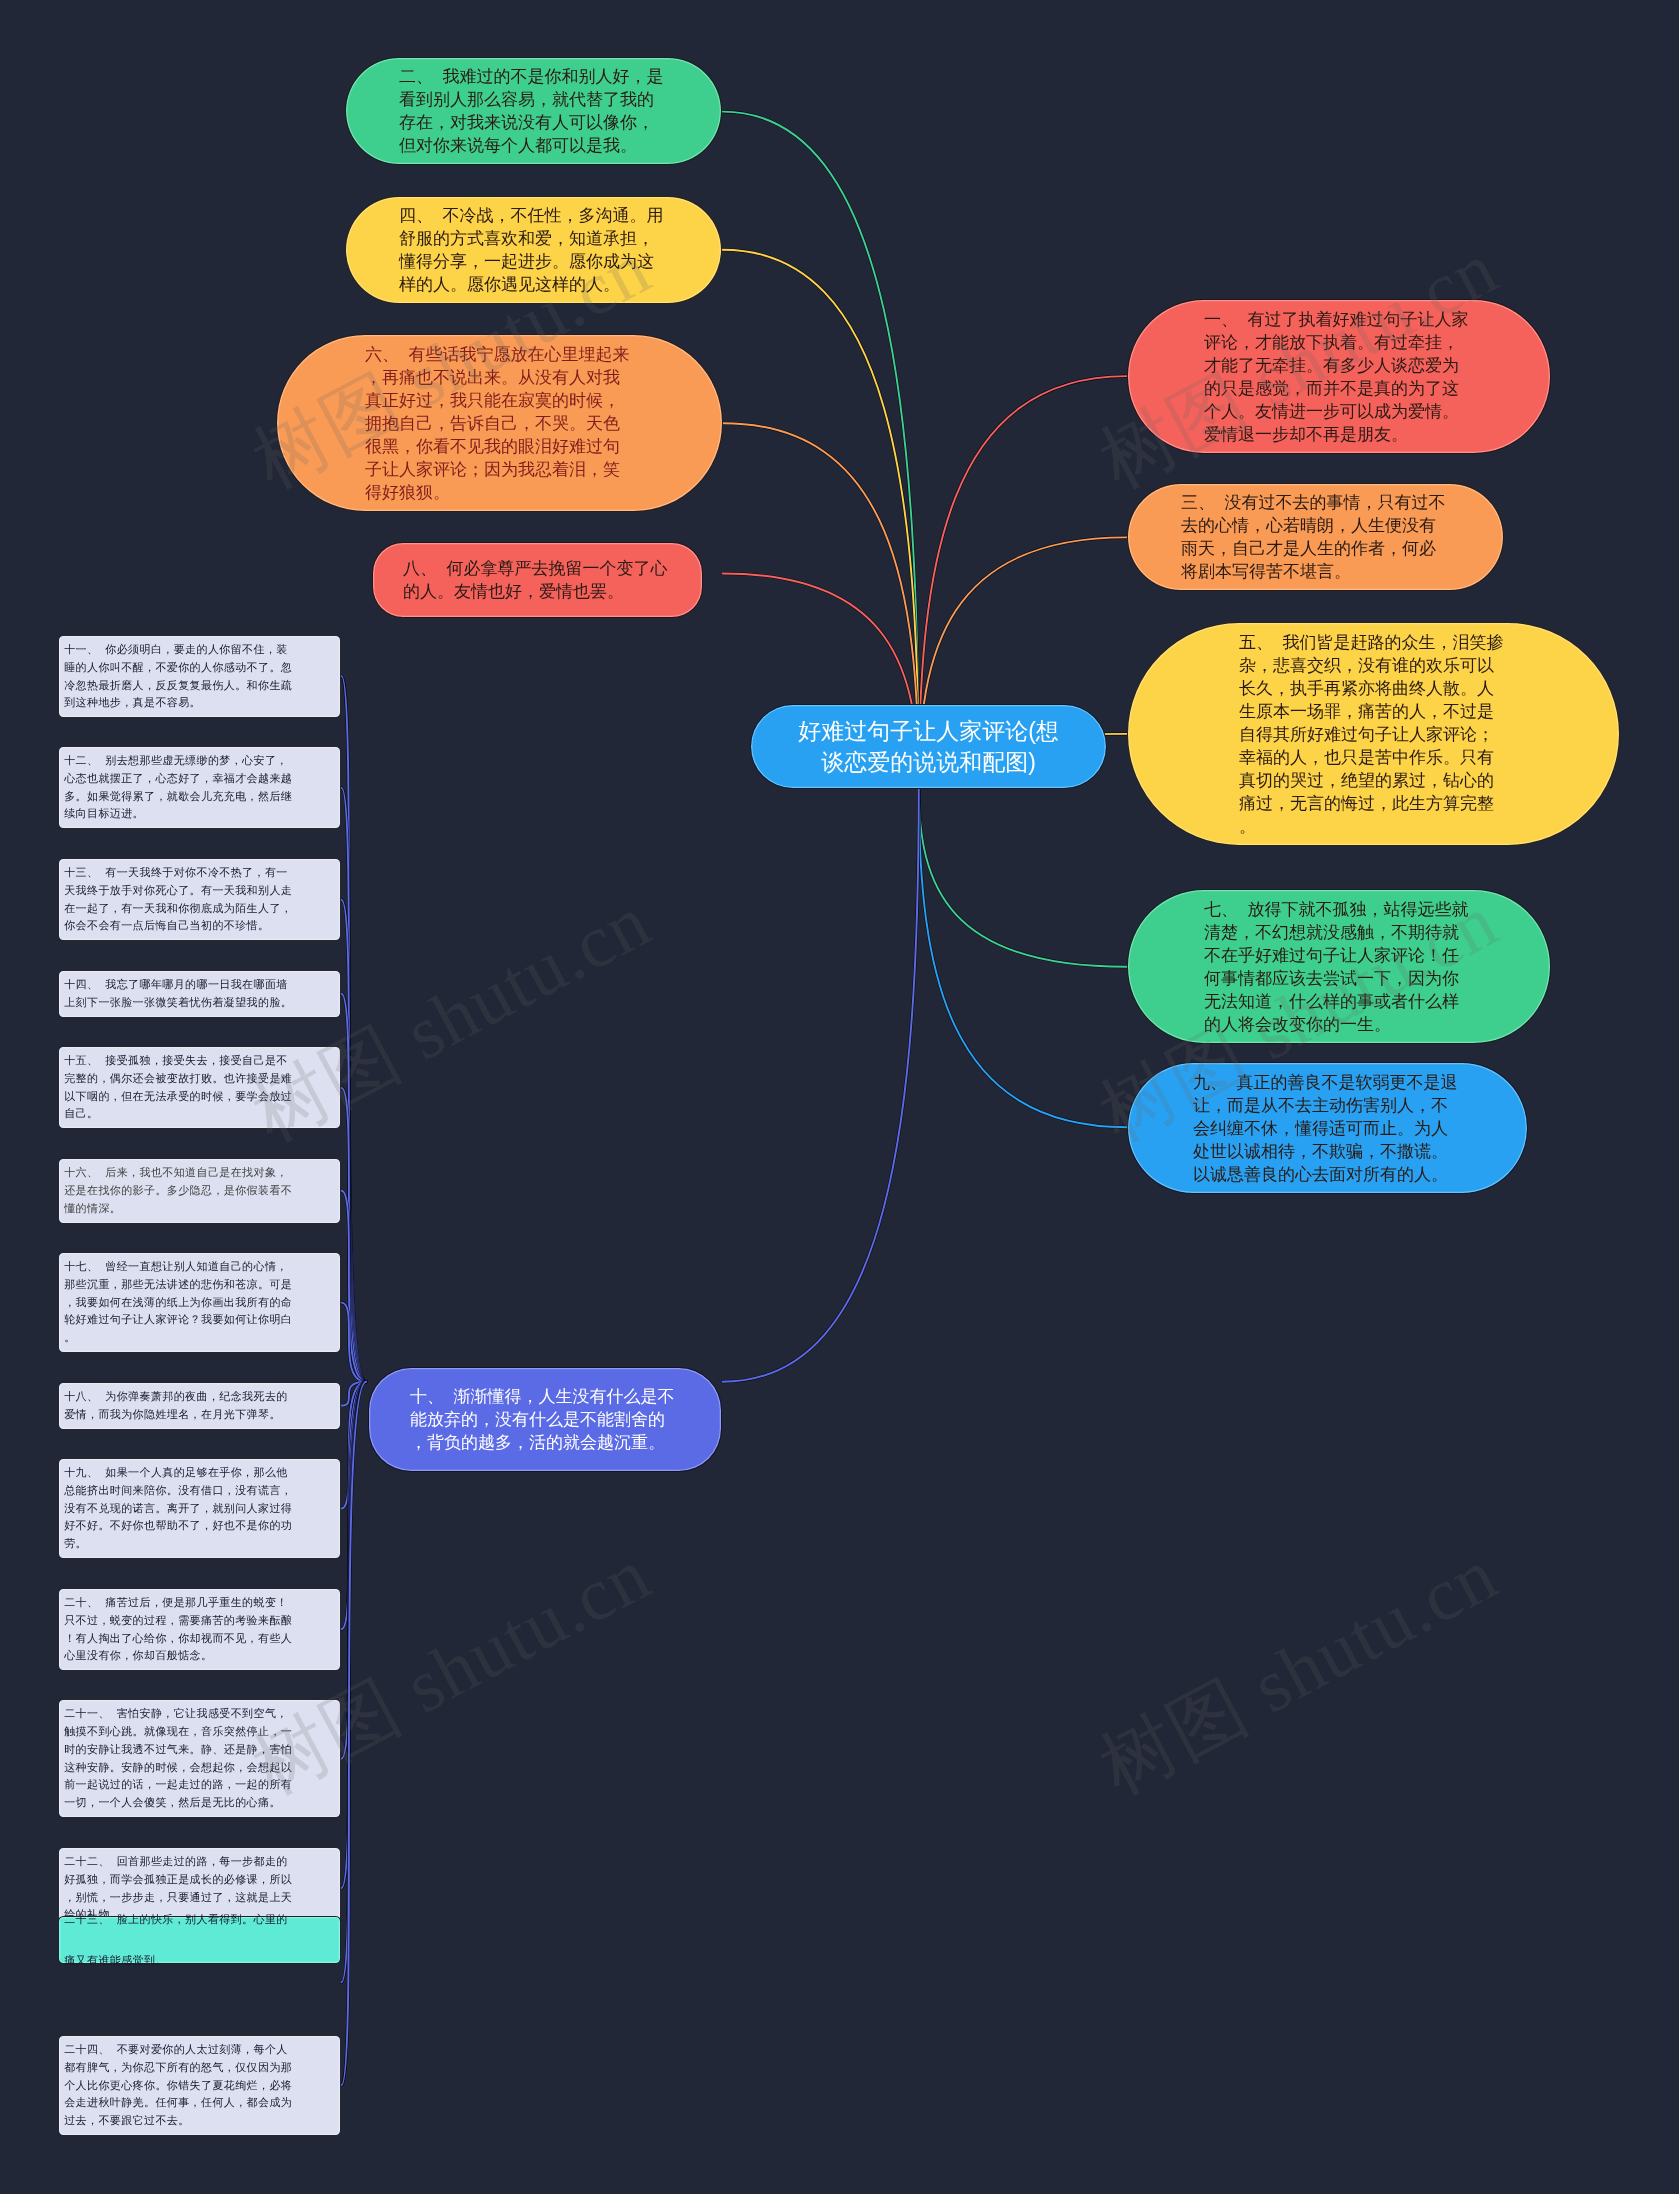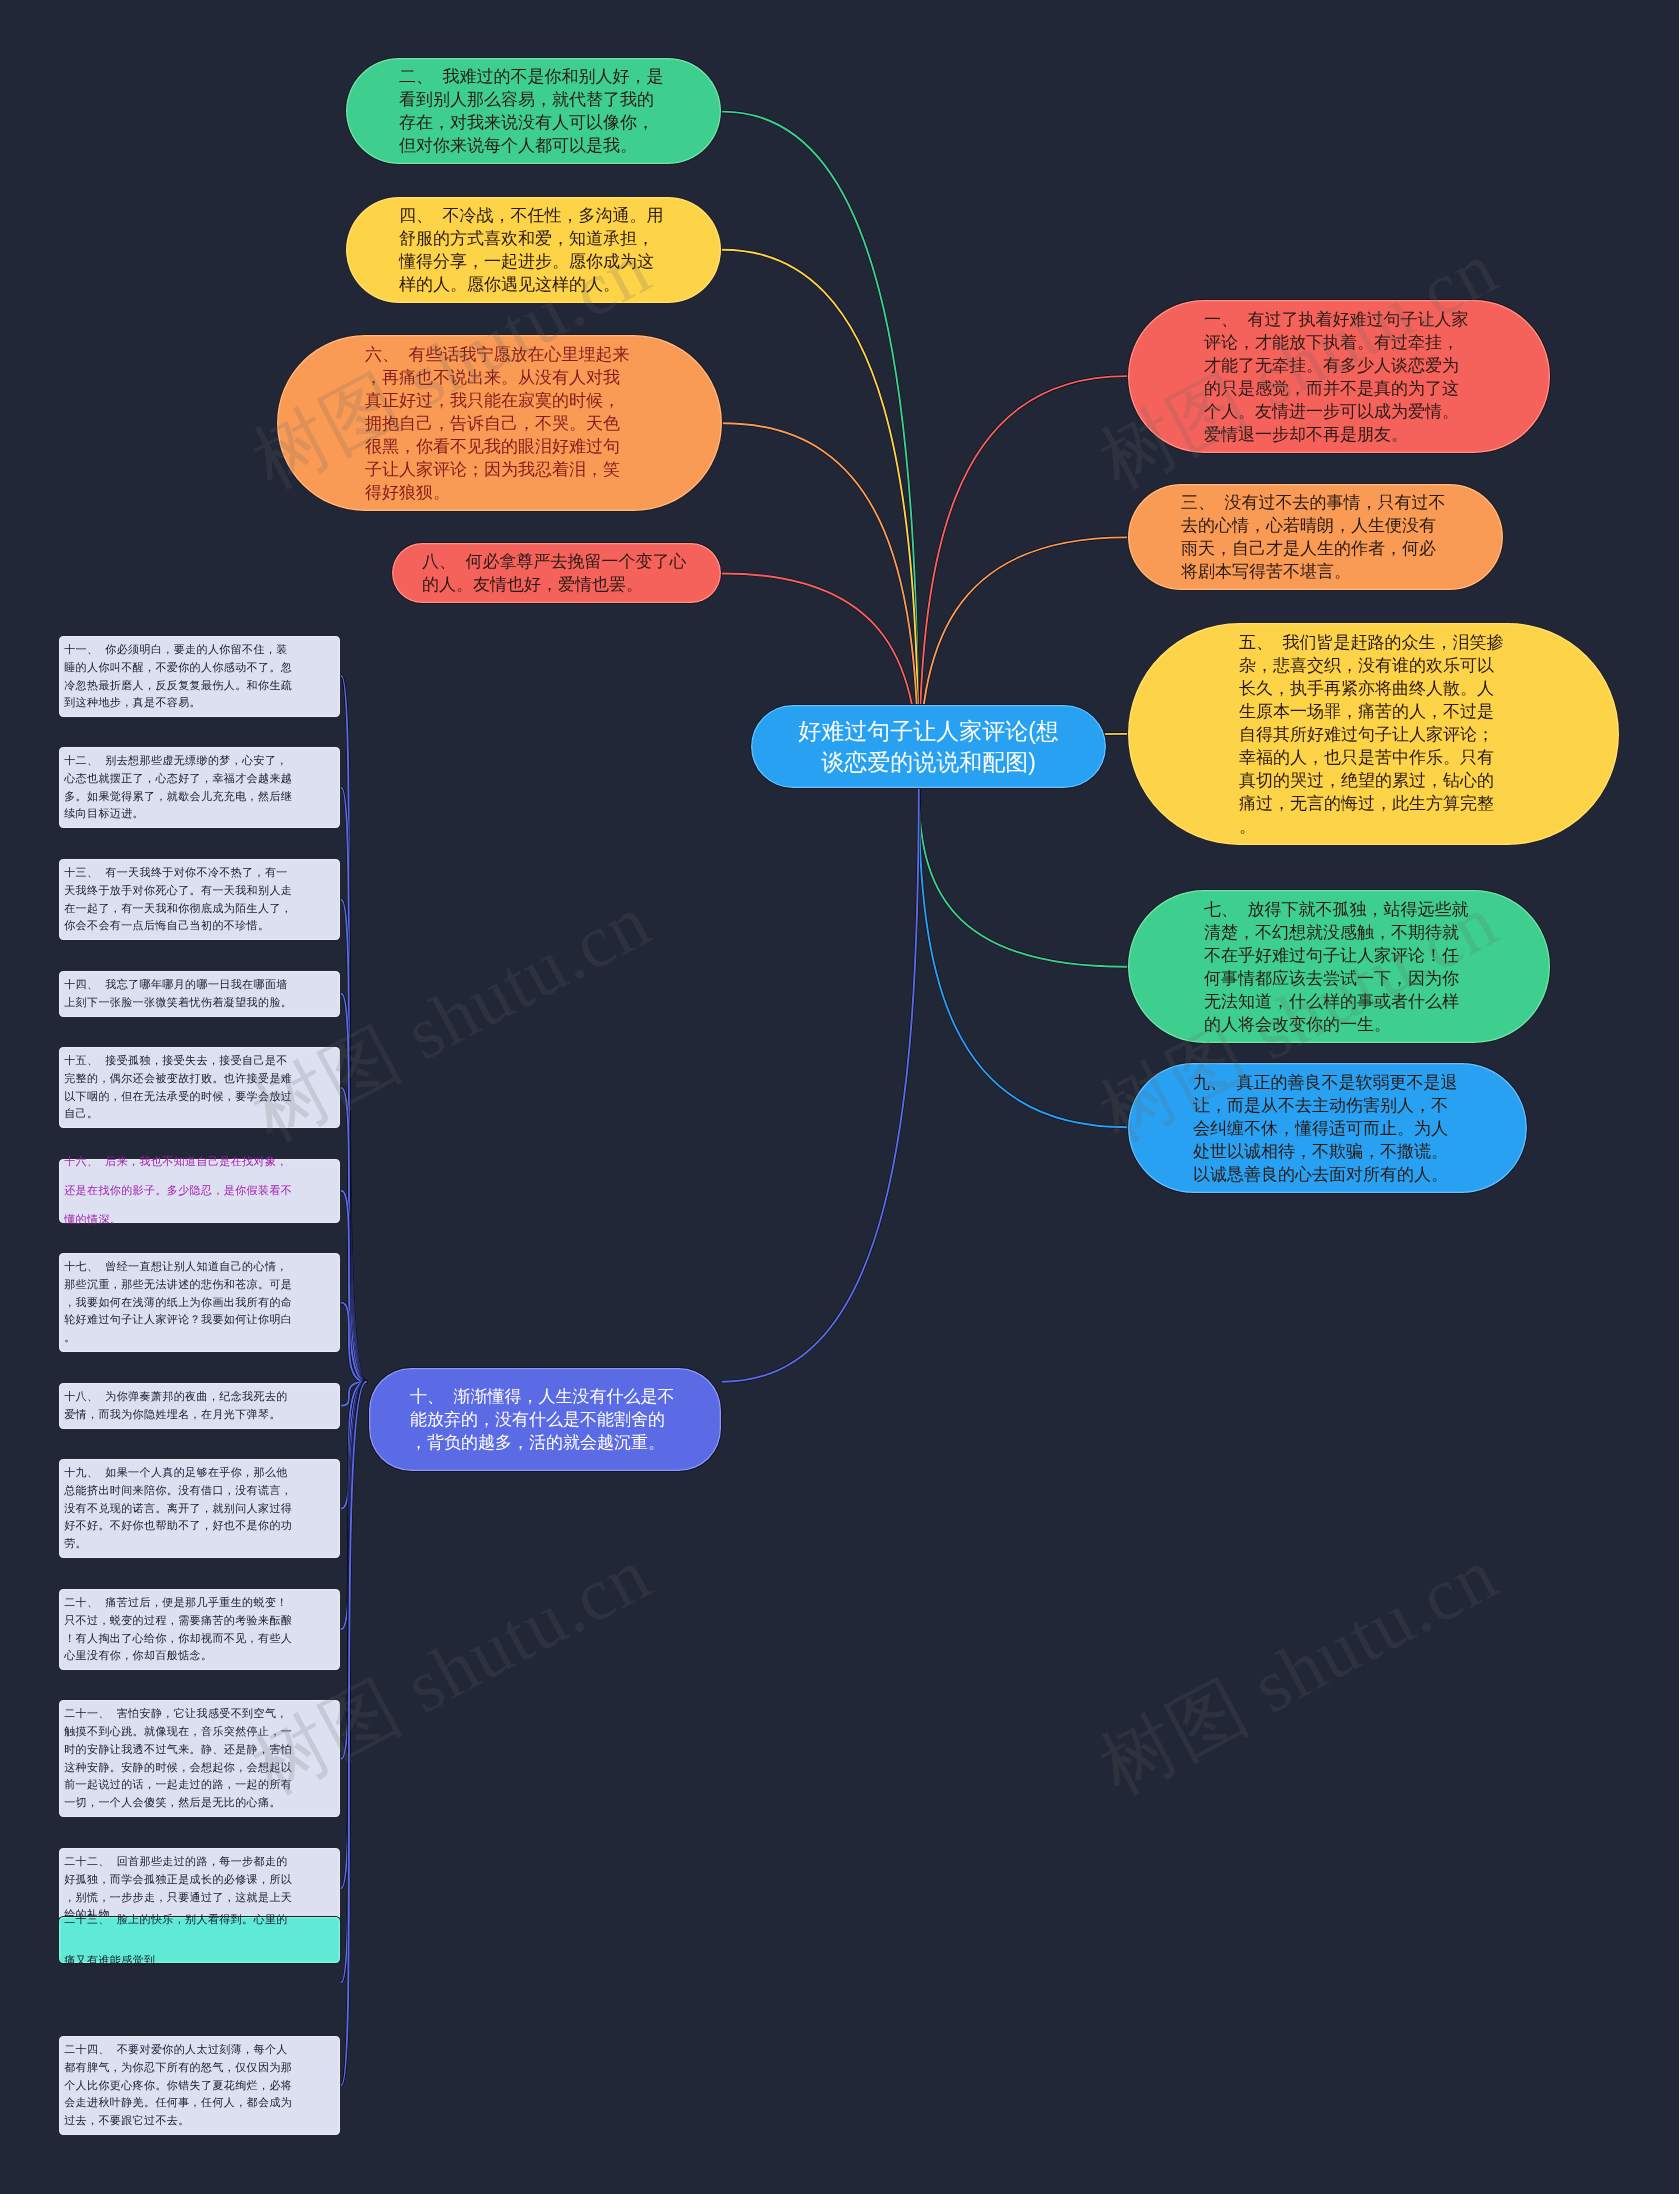--- a/index.html
+++ b/index.html
@@ -188,21 +188,21 @@
     </div>
     <div class="node main" style="left: 276px; top: 334px; width: 447px; height: 178px; background: rgb(249, 155, 85); color: #7f1d1d; border-radius: 89px; padding-left: 88px; padding-right: 88px;">
       <span class="ln">六、  有些话我宁愿放在心里埋起来</span>
       <span class="ln">，再痛也不说出来。从没有人对我</span>
       <span class="ln">真正好过，我只能在寂寞的时候，</span>
       <span class="ln">拥抱自己，告诉自己，不哭。天色</span>
       <span class="ln">很黑，你看不见我的眼泪好难过句</span>
       <span class="ln">子让人家评论；因为我忍着泪，笑</span>
       <span class="ln">得好狼狈。</span>
     </div>
-    <div class="node main" style="left: 391px; top: 542px; width: 331px; height: 62px; background: rgb(245, 98, 92); color: rgb(42, 26, 20); border-radius: 31px; padding-left: 30px; padding-right: 30px;">
+    <div class="node main" style="left: 372px; top: 542px; width: 331px; height: 76px; background: rgb(245, 98, 92); color: rgb(42, 26, 20); border-radius: 31px; padding-left: 30px; padding-right: 30px;">
       <span class="ln">八、  何必拿尊严去挽留一个变了心</span>
       <span class="ln">的人。友情也好，爱情也罢。</span>
     </div>
     <div class="node main" style="left: 368px; top: 1339px; width: 354px; height: 105px; background: rgb(91, 107, 229); color: rgb(255, 255, 255); border-radius: 43px; padding-left: 41px; padding-right: 41px; margin-top: 28px;">
       <span class="ln">十、  渐渐懂得，人生没有什么是不</span>
       <span class="ln">能放弃的，没有什么是不能割舍的</span>
       <span class="ln">，背负的越多，活的就会越沉重。</span>
     </div>
     <div class="node sub" style="left: 58px; top: 635px; width: 283px; height: 83px; background: rgb(221, 224, 240); color: rgb(24, 24, 46); border-radius: 5.2px; padding-left: 5.2px; padding-right: 5.2px;">
       <span class="ln">十一、  你必须明白，要走的人你留不住，装</span>
@@ -225,21 +225,21 @@
     <div class="node sub" style="left: 58px; top: 970px; width: 283px; height: 48px; background: rgb(221, 224, 240); color: rgb(24, 24, 46); border-radius: 5.2px; padding-left: 5.2px; padding-right: 5.2px;">
       <span class="ln">十四、  我忘了哪年哪月的哪一日我在哪面墙</span>
       <span class="ln">上刻下一张脸一张微笑着忧伤着凝望我的脸。</span>
     </div>
     <div class="node sub" style="left: 58px; top: 1046px; width: 283px; height: 83px; background: rgb(221, 224, 240); color: rgb(24, 24, 46); border-radius: 5.2px; padding-left: 5.2px; padding-right: 5.2px;">
       <span class="ln">十五、  接受孤独，接受失去，接受自己是不</span>
       <span class="ln">完整的，偶尔还会被变故打败。也许接受是难</span>
       <span class="ln">以下咽的，但在无法承受的时候，要学会放过</span>
       <span class="ln">自己。</span>
     </div>
-    <div class="node sub" style="left: 58px; top: 1158px; width: 283px; height: 66px; background: rgb(221, 224, 240); color: #a21caf; border-radius: 5.2px; padding-left: 5.2px; padding-right: 5.2px; gap: 11px;">
+    <div class="node sub" style="left: 58px; top: 1158px; width: 283px; height: 66px; background: rgb(221, 224, 240); color: #404040; border-radius: 5.2px; padding-left: 5.2px; padding-right: 5.2px;">
       <span class="ln">十六、  后来，我也不知道自己是在找对象，</span>
       <span class="ln">还是在找你的影子。多少隐忍，是你假装看不</span>
       <span class="ln">懂的情深。</span>
     </div>
     <div class="node sub" style="left: 58px; top: 1252px; width: 283px; height: 101px; background: rgb(221, 224, 240); color: rgb(24, 24, 46); border-radius: 5.2px; padding-left: 5.2px; padding-right: 5.2px;">
       <span class="ln">十七、  曾经一直想让别人知道自己的心情，</span>
       <span class="ln">那些沉重，那些无法讲述的悲伤和苍凉。可是</span>
       <span class="ln">，我要如何在浅薄的纸上为你画出我所有的命</span>
       <span class="ln">轮好难过句子让人家评论？我要如何让你明白</span>
       <span class="ln">。</span>

